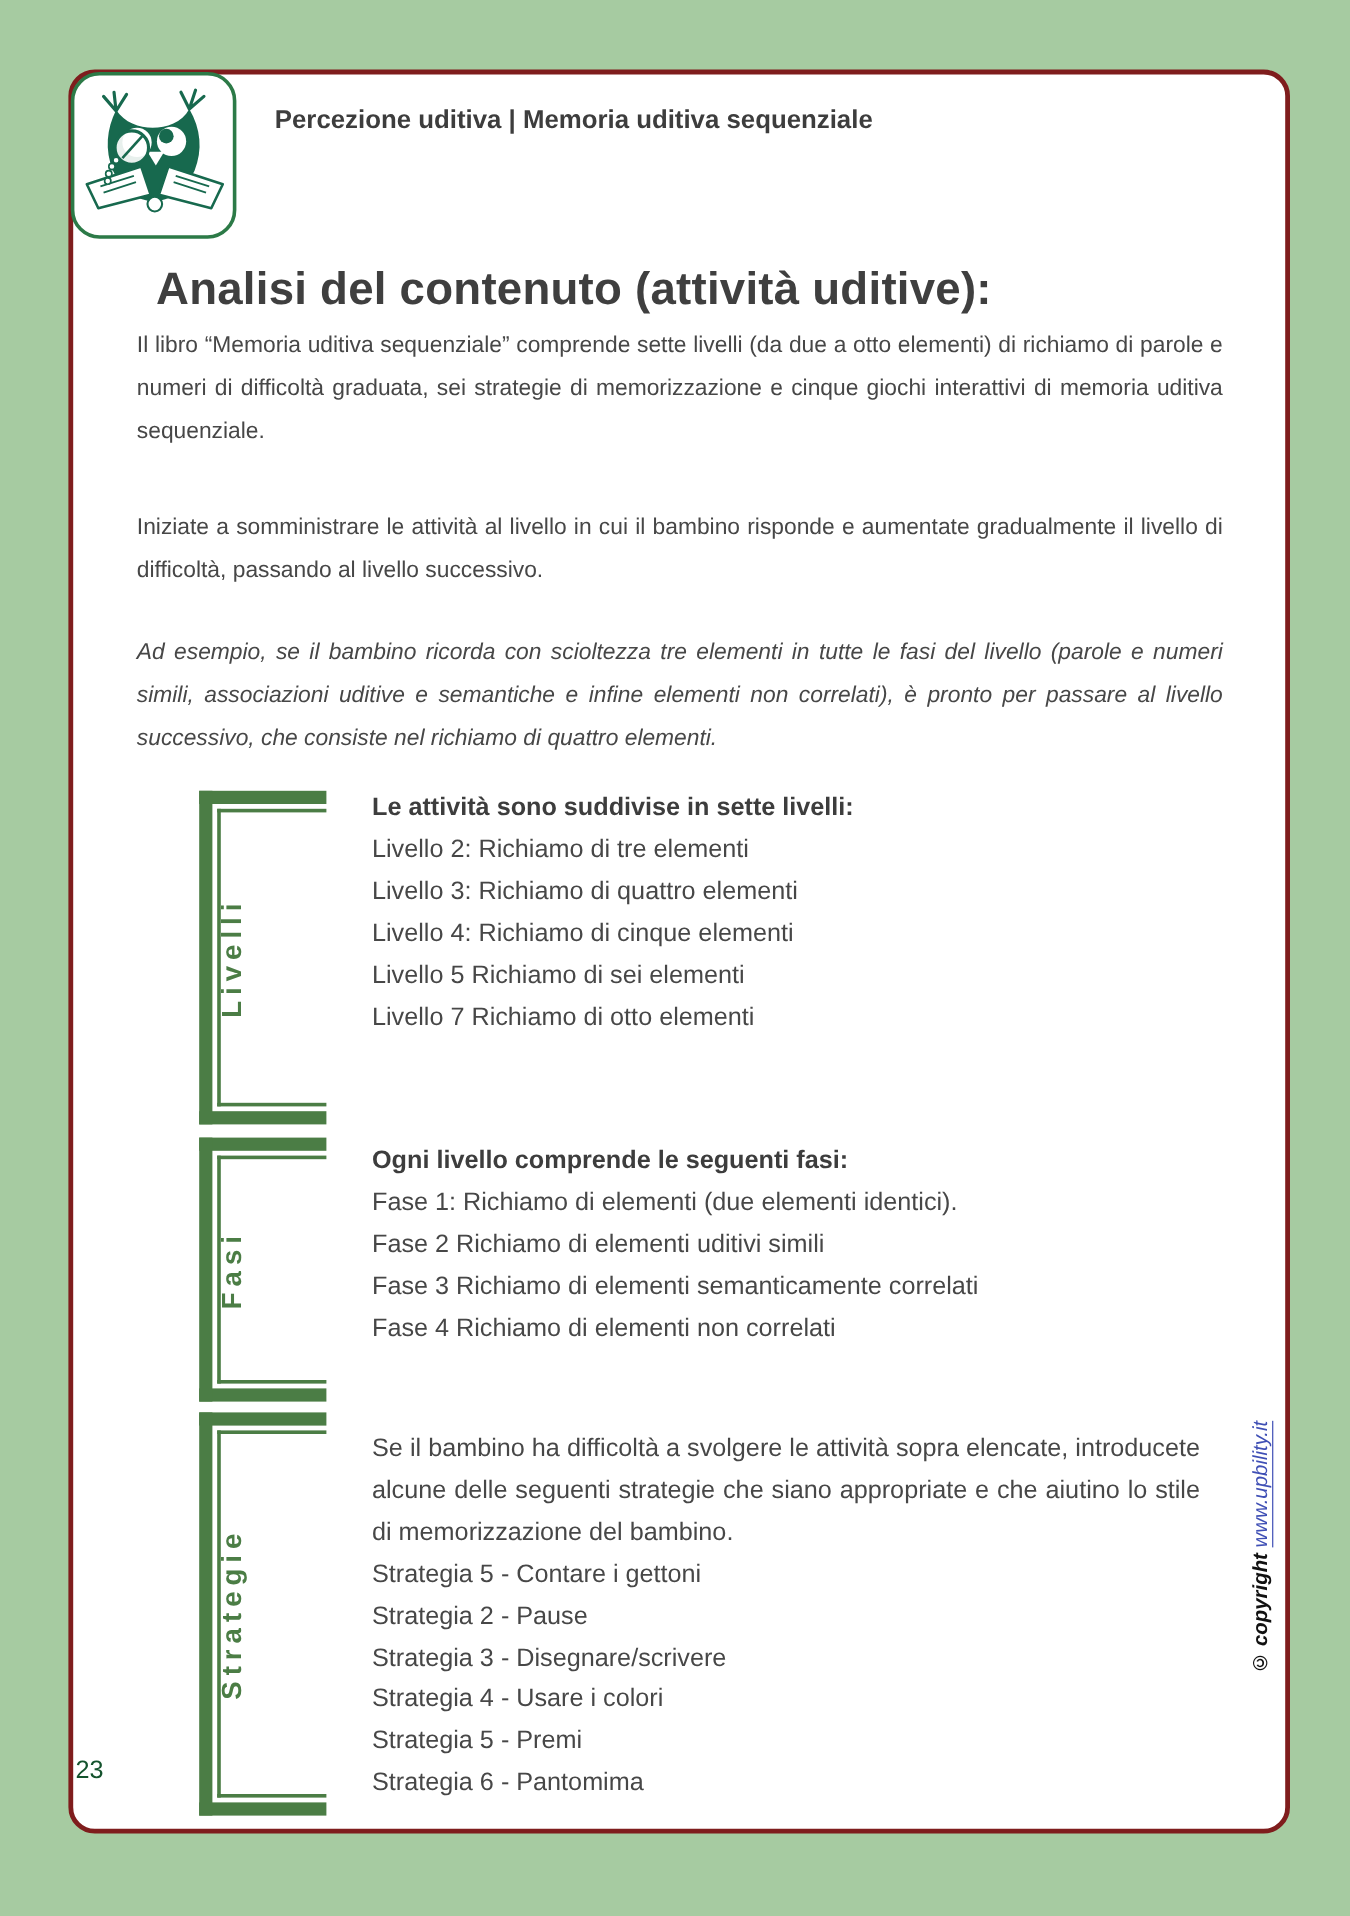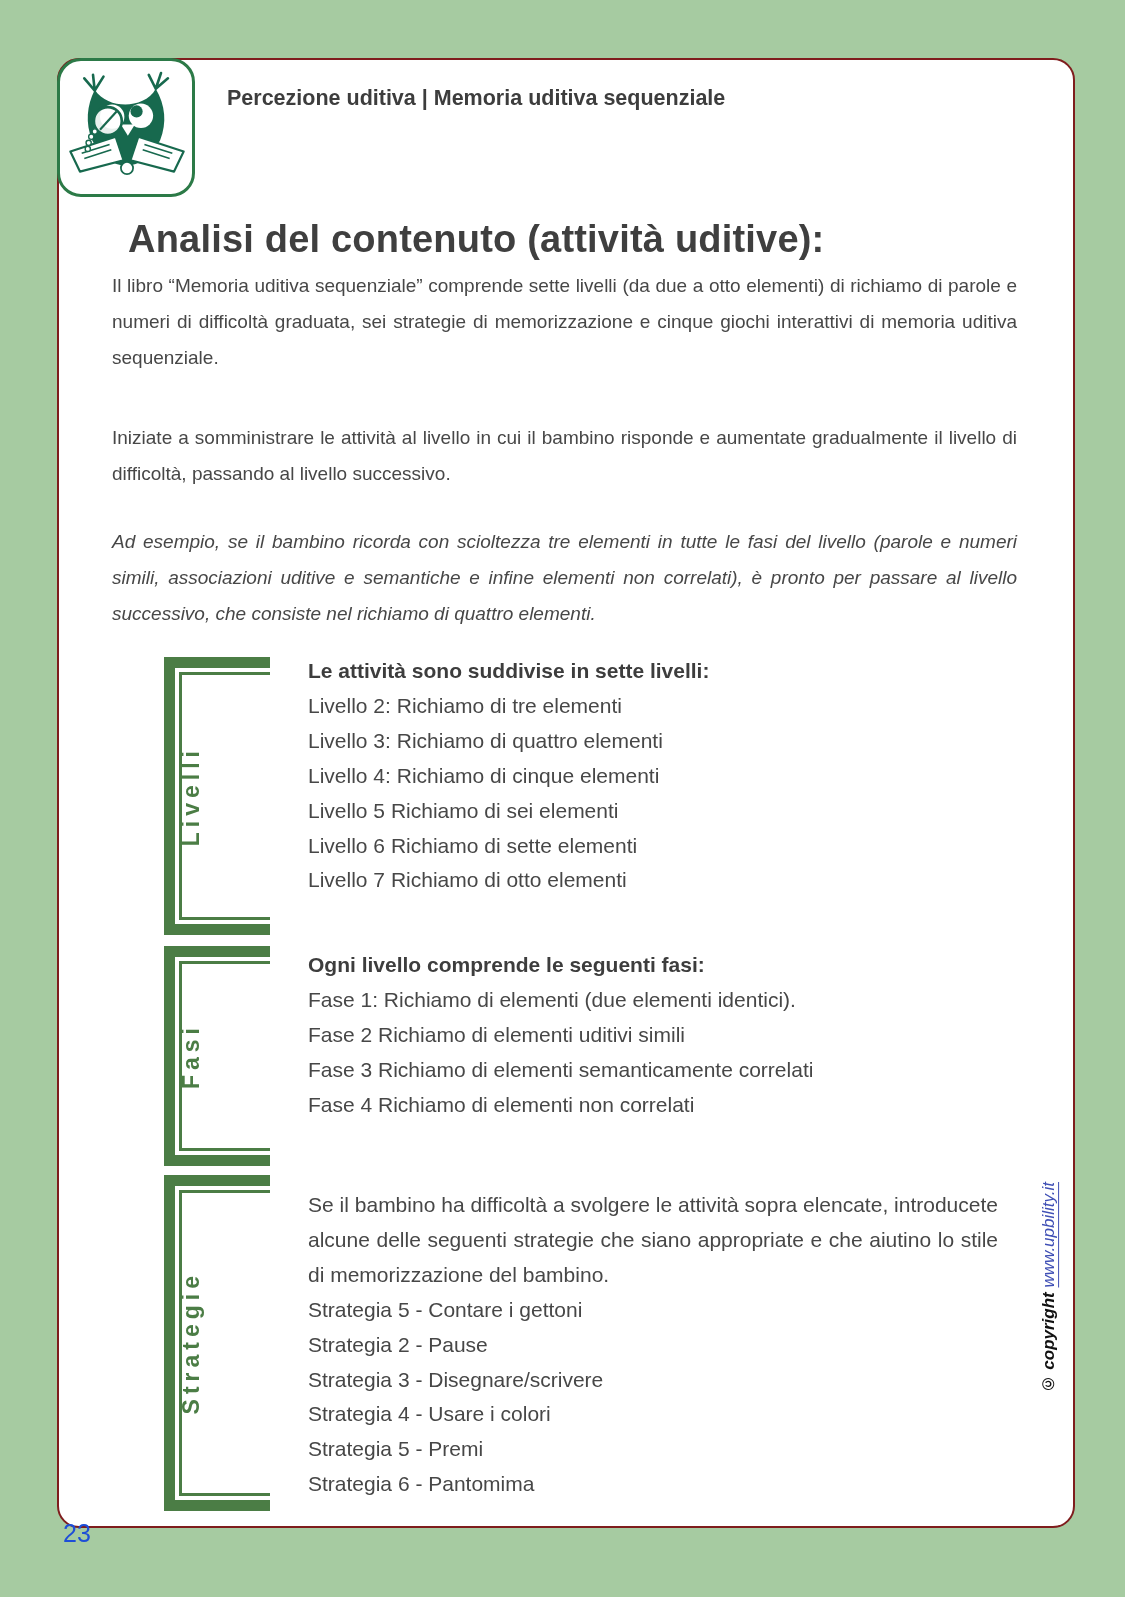--- a/index.html
+++ b/index.html
@@ -5,21 +5,21 @@
   html,body{margin:0;padding:0;background:#8fb78d;}
   .page{
     position:relative;
     width:1125px;height:1597px;
     background:#a6cba1;
     font-family:"Liberation Sans","DejaVu Sans",sans-serif;
     overflow:hidden;
   }
   .content-box{
     position:absolute;left:57px;top:58px;width:1018px;height:1470px;
-    background:#ffffff;border:2px solid #7f1d1d;border-radius:22px;
+    background:#ffffff;border:4px solid #7f1d1d;border-radius:22px;
     box-sizing:border-box;
   }
   .logo-box{
     position:absolute;left:-2px;top:-2px;width:138px;height:139px;
     background:#ffffff;border:3px solid #2c7a47;border-radius:24px;
     box-sizing:border-box;z-index:3;
   }
   .logo-box svg{position:absolute;left:4px;top:6px;width:126px;height:122px;}
   .header-title{
     position:absolute;left:168px;top:26px;
@@ -80,22 +80,22 @@
     display:flex;align-items:center;justify-content:center;
   }
   .copyright{
     writing-mode:vertical-rl;transform:rotate(180deg);
     font-size:17px;font-style:italic;white-space:nowrap;color:#111111;
   }
   .copyright .c-prefix{font-weight:700;}
   .copyright .c-link{color:#3f4fb5;text-decoration:underline;cursor:pointer;}
 
   .page-number{
-    position:absolute;left:63px;top:1519px;
-    font-size:25px;color:#1d4ed8;
+    position:absolute;left:63px;top:1464px;
+    font-size:21px;color:#14532d;
   }
 </style>
 </head>
 <body>
 
 <div class="page">
 
   <div class="content-box">
 
     <div class="logo-box">
@@ -140,21 +140,20 @@
     <div class="bracket br-livelli"></div>
     <div class="v-label-wrap vw-livelli">
       <span class="v-label">Livelli</span>
     </div>
     <div class="sec-text st-livelli">
       <div class="sec-heading">Le attività sono suddivise in sette livelli:</div>
       <div class="sec-item">Livello 2: Richiamo di tre elementi</div>
       <div class="sec-item">Livello 3: Richiamo di quattro elementi</div>
       <div class="sec-item">Livello 4: Richiamo di cinque elementi</div>
       <div class="sec-item">Livello 5 Richiamo di sei elementi</div>
-      <div class="sec-item">Livello 6 Richiamo di sette elementi</div>
       <div class="sec-item">Livello 7 Richiamo di otto elementi</div>
     </div>
 
     <div class="bracket br-fasi"></div>
     <div class="v-label-wrap vw-fasi">
       <span class="v-label">Fasi</span>
     </div>
     <div class="sec-text st-fasi">
       <div class="sec-heading">Ogni livello comprende le seguenti fasi:</div>
       <div class="sec-item">Fase 1: Richiamo di elementi (due elementi identici).</div>

